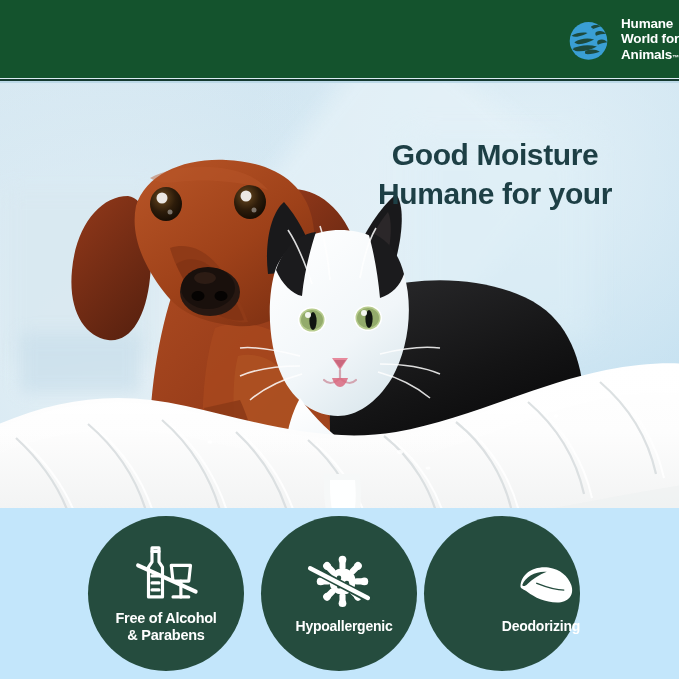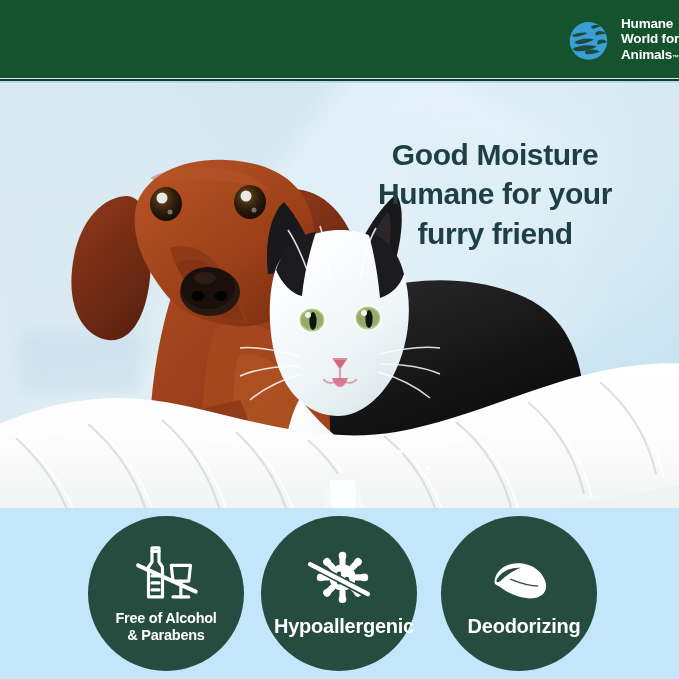--- a/index.html
+++ b/index.html
@@ -164,38 +164,38 @@
     height: 155px;
     border-radius: 50%;
     background: #254c3e;
     display: flex;
     flex-direction: column;
     align-items: center;
     justify-content: center;
   }
   .badge-1 { left: 88px; }
   .badge-2 { left: 261px; }
-  .badge-3 { left: 441px; }
+  .badge-3 { left: 424px; align-items: flex-end; }
   .badge-icon {
     width: 70px;
     height: 62px;
     display: block;
     margin-bottom: 4px;
   }
   .badge-label {
     color: #ffffff;
     font-size: 14.5px;
     font-weight: bold;
     line-height: 1.12;
     text-align: center;
     letter-spacing: -0.25px;
     white-space: pre-line;
   }
   .badge-2 .badge-label,
-  .badge-3 .badge-label { font-size: 20px; margin-left: 10px; }
+  .badge-3 .badge-label { font-size: 14px; margin-left: 10px; }
 </style>
 </head>
 <body>
 
 <div class="ad">
 
   <div class="header">
     <div class="brand">
       <span class="brand-mark">
         <svg viewBox="0 0 100 100" width="47" height="47">
@@ -357,21 +357,20 @@
 
       <path d="M300 320 C316 342 332 356 346 366 C366 380 386 386 404 386
                L404 400 L286 400 C282 372 288 342 300 320 Z" fill="url(#catWhiteG)"></path>
 
       <path d="M300 396 C316 408 344 412 366 406" stroke="#23201f" stroke-width="9" fill="none" stroke-linecap="round"></path>
     </svg>
 
     <div class="headline">
       <span class="l1">Good Moisture</span>
       <span class="l2">Humane for your</span>
-      <span class="l3">furry friend</span>
     </div>
 
     <svg class="rope" viewBox="0 0 687 260">
       <defs>
         <linearGradient id="ropeG" x1="0" y1="0" x2="0" y2="1">
           <stop offset="0%" stop-color="#ffffff"></stop>
           <stop offset="30%" stop-color="#fdfdfd"></stop>
           <stop offset="62%" stop-color="#f3f4f4"></stop>
           <stop offset="100%" stop-color="#e4e7e8"></stop>
         </linearGradient>

